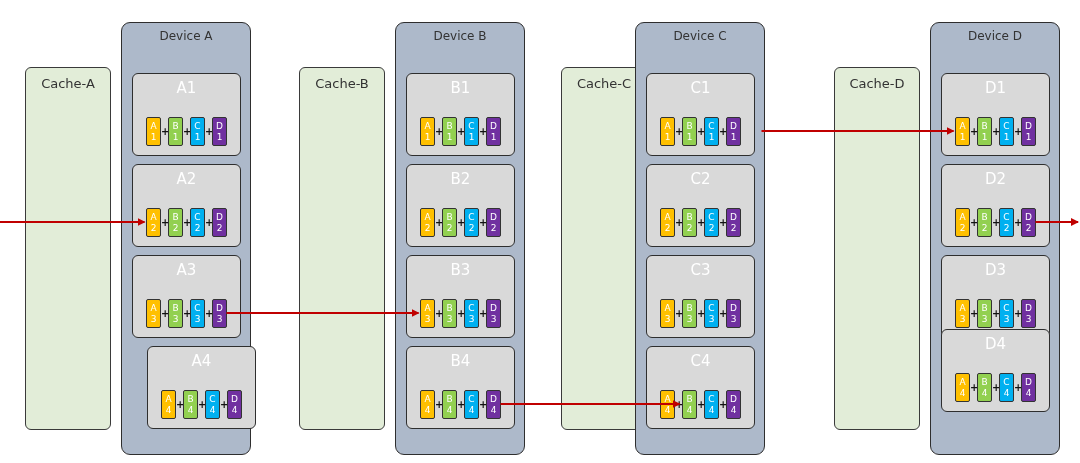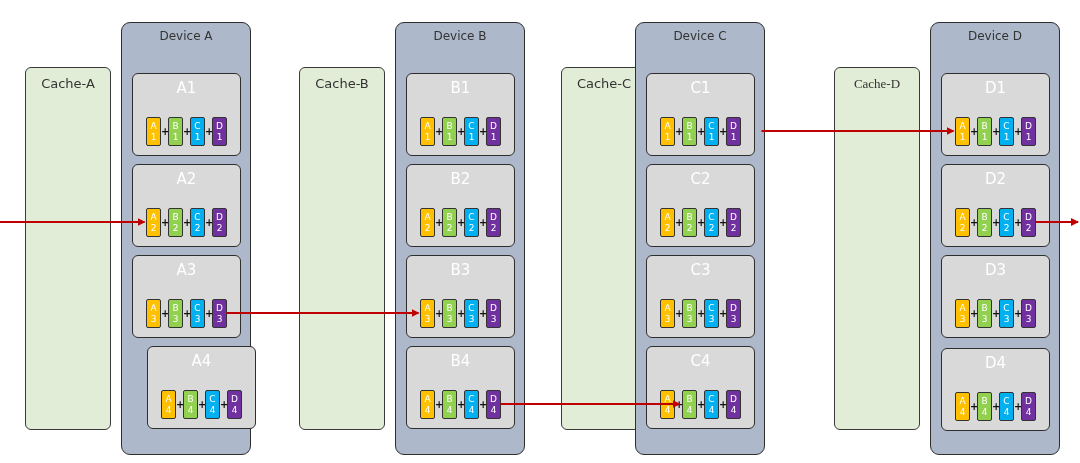--- a/index.html
+++ b/index.html
@@ -57,21 +57,21 @@
 <div id="diagram">
     <div class="cache" style="left: 25px;">
       <div class="cache-label">Cache-A</div>
     </div>
     <div class="cache" style="left: 299px;">
       <div class="cache-label">Cache-B</div>
     </div>
     <div class="cache" style="left: 561px;">
       <div class="cache-label">Cache-C</div>
     </div>
-    <div class="cache" style="left: 834px; font-family: Liberation Serif, serif;">
+    <div class="cache" style="left: 834px;">
       <div class="cache-label">Cache-D</div>
     </div>
     <div class="device" style="left: 121px;">
       <div class="device-label">Device A</div>
       <div class="stage" style="top: 50px;">
         <div class="stage-label">A1</div>
         <div class="chip-row">
           <div class="chip" style="left: 0px; background: rgb(255, 192, 0);">
             <span>A</span>
             <span>1</span>
@@ -431,21 +431,21 @@
             <span>C</span>
             <span>3</span>
           </div>
           <div class="plus" style="left: 59px;">+</div>
           <div class="chip" style="left: 66px; background: rgb(112, 48, 160);">
             <span>D</span>
             <span>3</span>
           </div>
         </div>
       </div>
-      <div class="stage" style="top: 325px; padding-left: 24px;">
+      <div class="stage" style="top: 306px; padding-left: 24px;">
         <div class="stage-label">D4</div>
         <div class="chip-row">
           <div class="chip" style="left: 0px; background: rgb(255, 192, 0);">
             <span>A</span>
             <span>4</span>
           </div>
           <div class="plus" style="left: 15px;">+</div>
           <div class="chip" style="left: 22px; background: rgb(146, 208, 80);">
             <span>B</span>
             <span>4</span>

